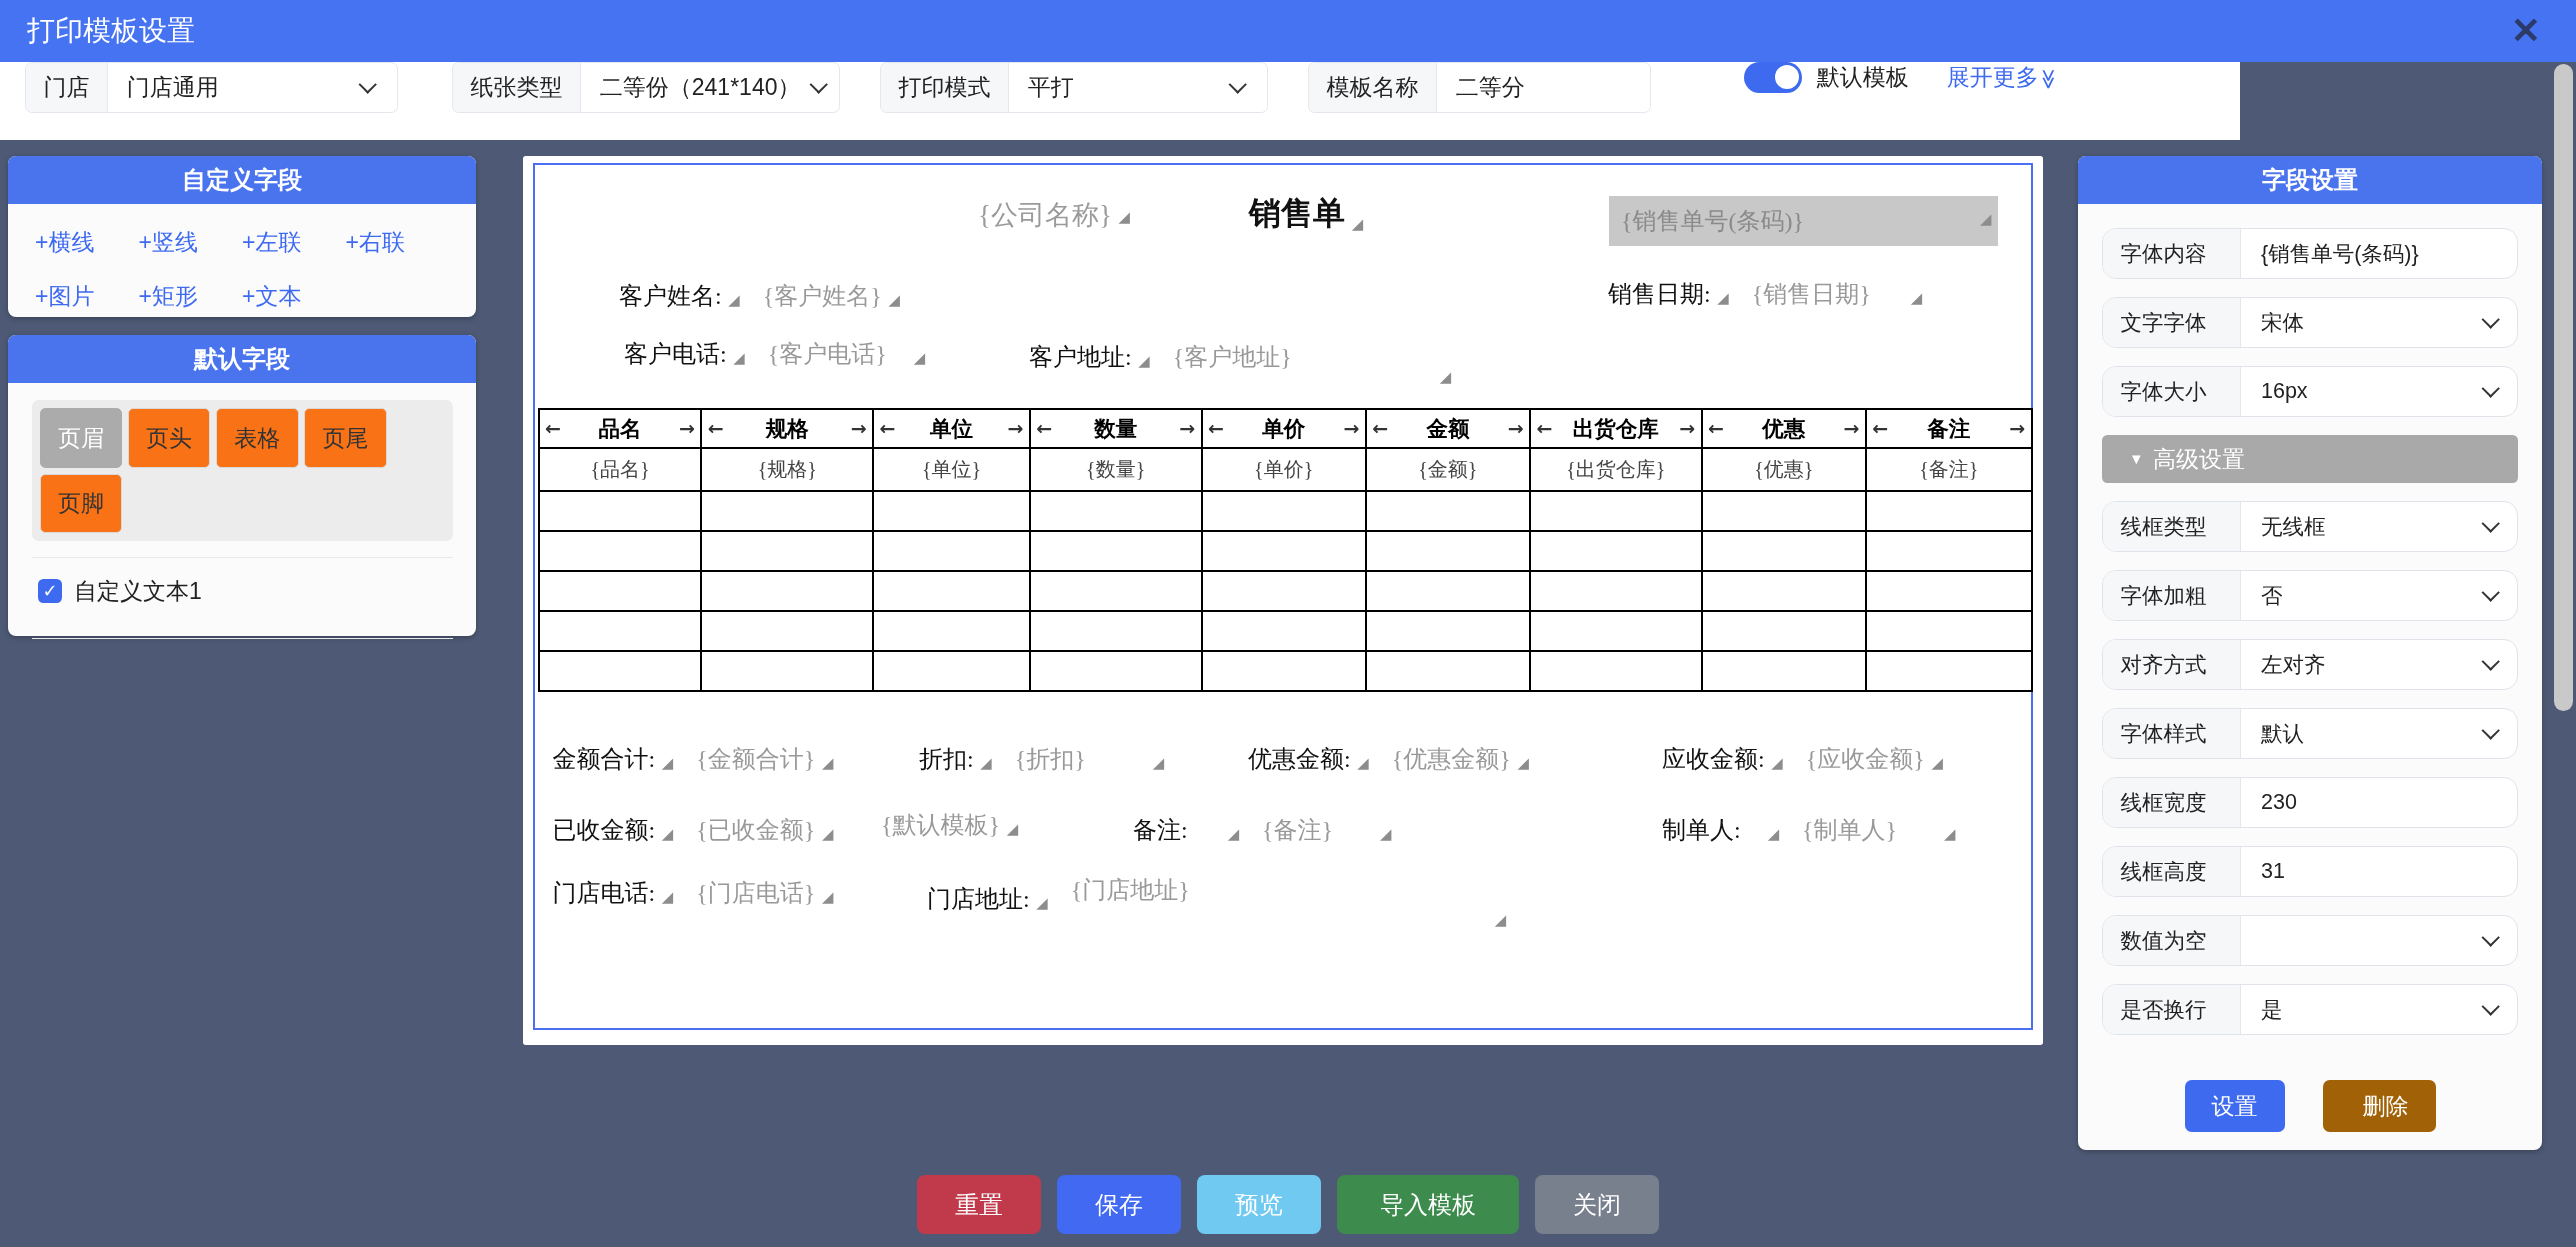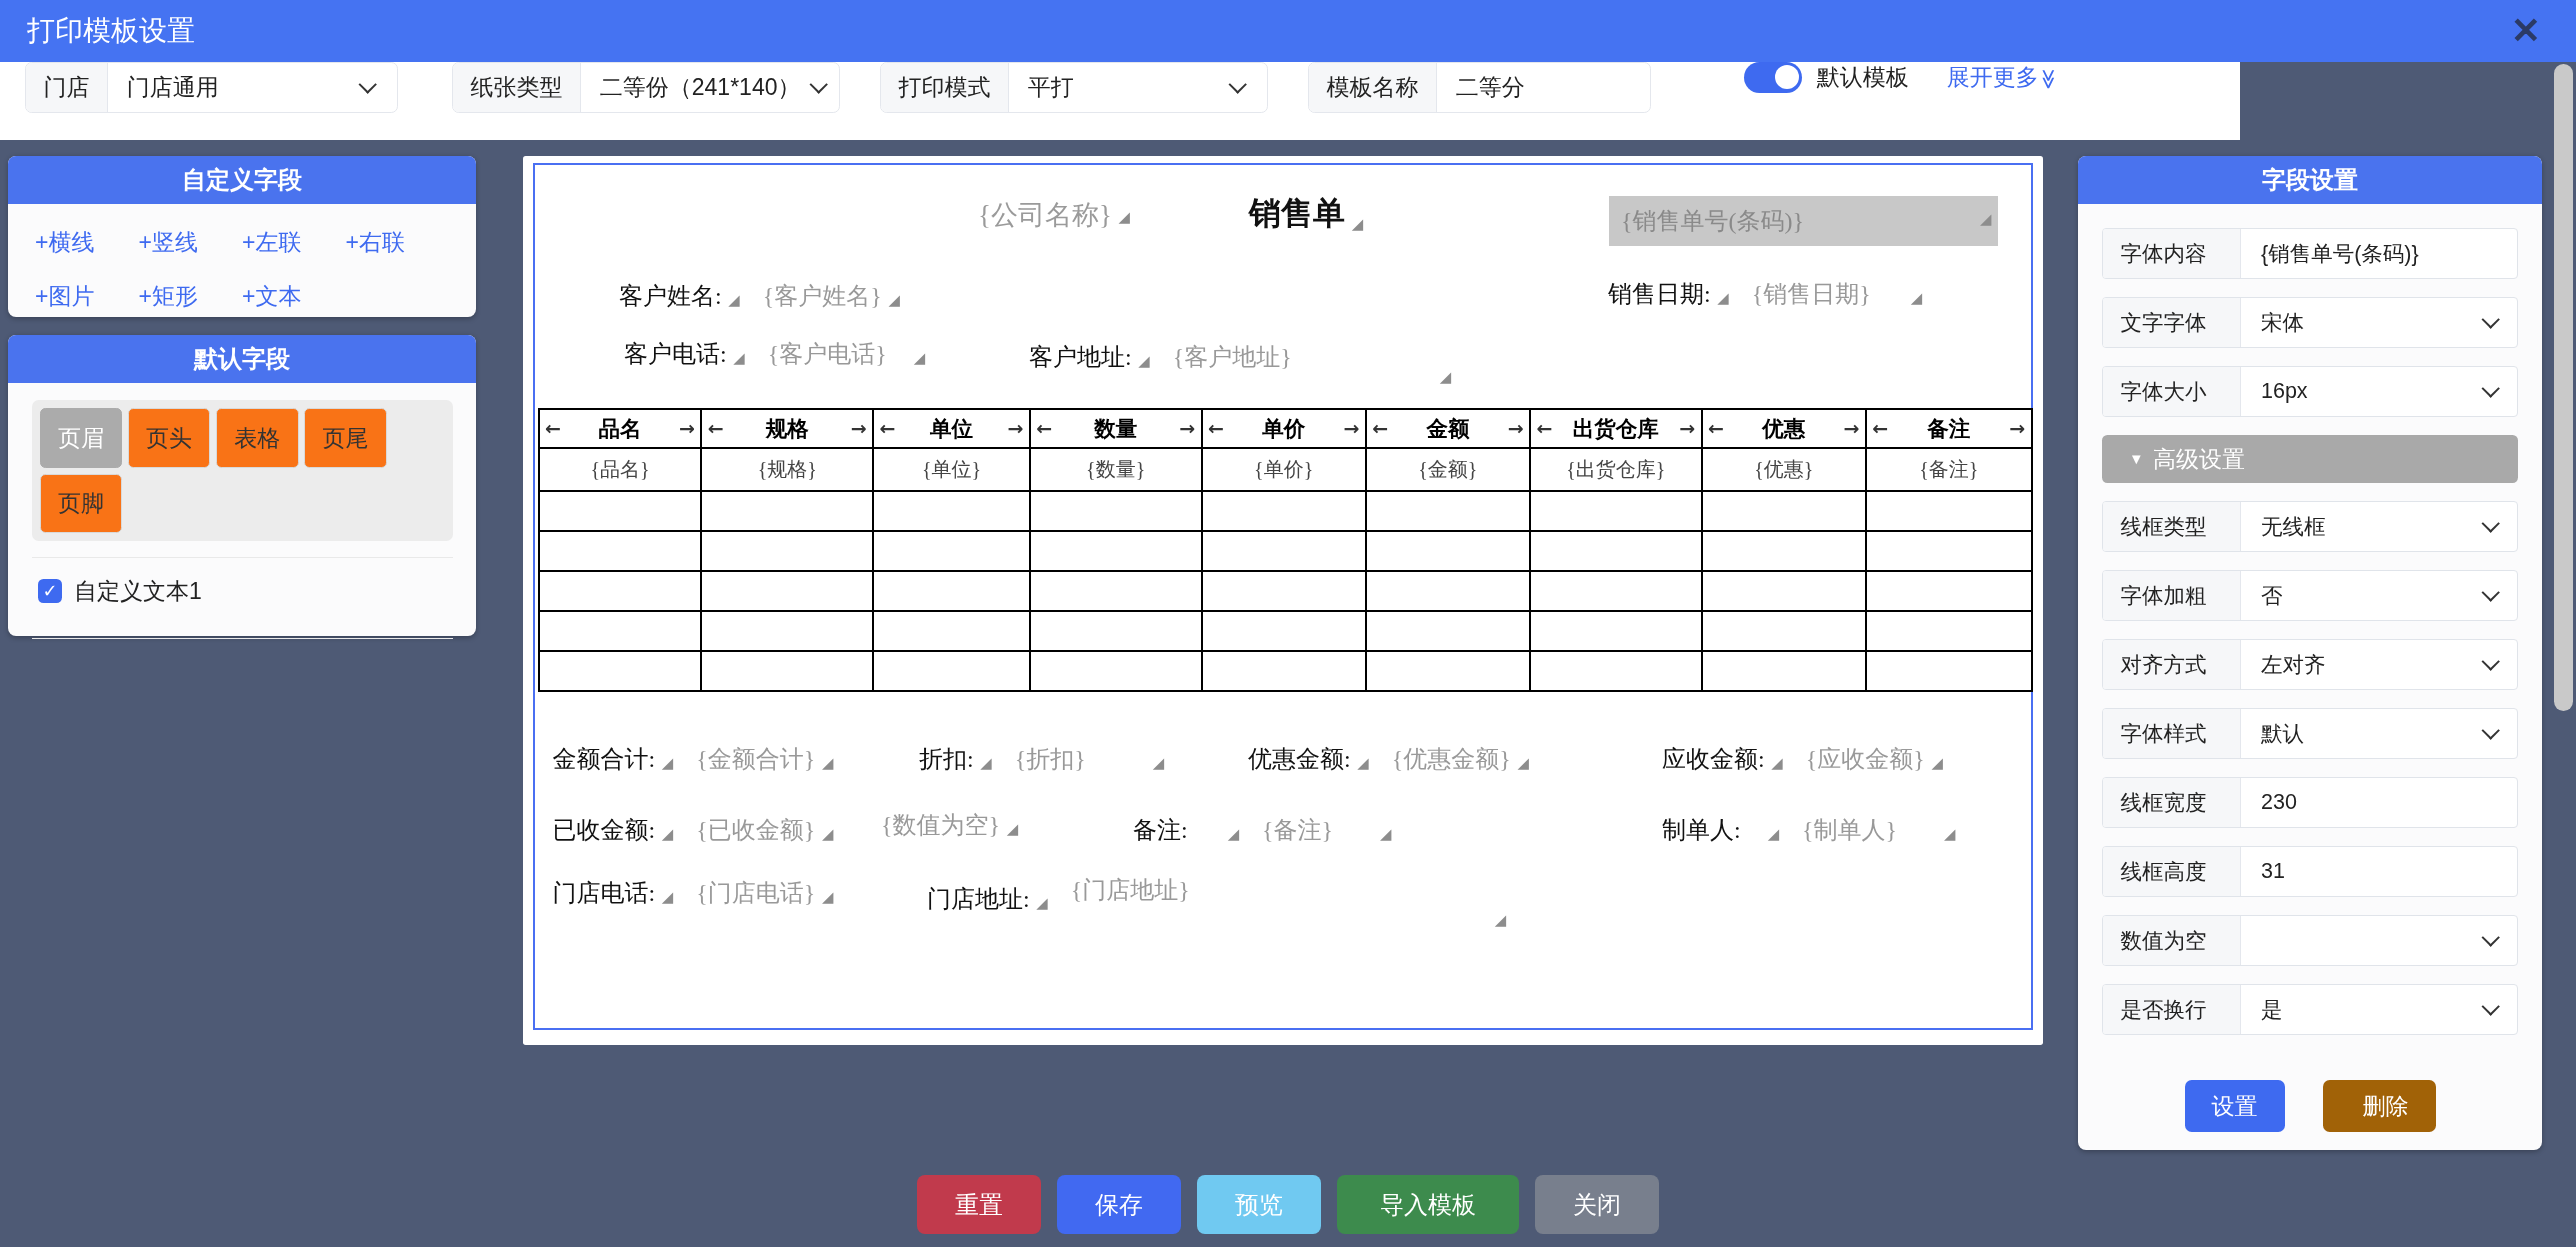--- a/index.html
+++ b/index.html
@@ -79,21 +79,21 @@
                 border-collapse:collapse; table-layout:fixed; }
   .sheet td { border:2px solid #000; font-size:21.5px; text-align:center; overflow:hidden; }
   .sheet .hrow td { height:39px; font-weight:bold; }
   .sheet .prow td { height:43px; color:#444; font-size:20px; }
   .sheet .erow td { height:40px; }
   .hcell { display:flex; align-items:center; justify-content:space-between; padding:0 5.4px; }
   .arr { font-size:19px; color:#333; font-family:"DejaVu Sans", sans-serif; }
 
   
   .fs-rows { padding:24px 24px 0 24px; display:flex; flex-direction:column; gap:18px; }
-  .fs-row { height:51px; display:flex; border:1.3px solid #e0e4ea; border-radius:4px;
+  .fs-row { height:51px; display:flex; border:1.3px solid #e0e4ea; border-radius:14px;
             background:#fff; overflow:hidden; }
   .fs-label { width:138px; background:#f6f7f9; border-right:1.3px solid #e4e7ed; display:flex;
               align-items:center; padding-left:17.4px; font-size:21.5px; color:#222;
               white-space:nowrap; flex:0 0 auto; }
   .fs-value { flex:1; display:flex; align-items:center; padding-left:20px; font-size:21.5px;
               color:#222; position:relative; white-space:nowrap; }
   .fs-value .chev { position:absolute; right:20px; margin:0; }
   .fs-input { border:none; outline:none; font-size:21.5px; width:90%; font-family:inherit; color:#222;}
   .adv-bar { height:48px; background:#a9a9a9; border-radius:5.4px; color:#fff; font-size:23px;
              display:flex; align-items:center; padding-left:27px; cursor:pointer; }
@@ -409,21 +409,21 @@
       <span class="tri">◢</span>
     </div>
 
     <div class="abs fline" style="left:17.4px;top:649px">
       <span class="flabel">已收金额:</span>
       <span class="tri">◢</span>
       <span class="fph">{已收金额}</span>
       <span class="tri">◢</span>
     </div>
     <div class="abs fline" style="left:346px;top:644px">
-      <span class="fph first">{数值为空}</span>
+      <span class="fph first">{默认模板}</span>
       <span class="tri">◢</span>
     </div>
     <div class="abs fline" style="left:598px;top:649px">
       <span class="flabel">备注:</span>
       <span class="tri" style="margin-left:40px">◢</span>
       <span class="fph">{备注}</span>
       <span class="tri" style="margin-left:47px">◢</span>
     </div>
     <div class="abs fline" style="left:1127px;top:649px">
       <span class="flabel">制单人:</span>

